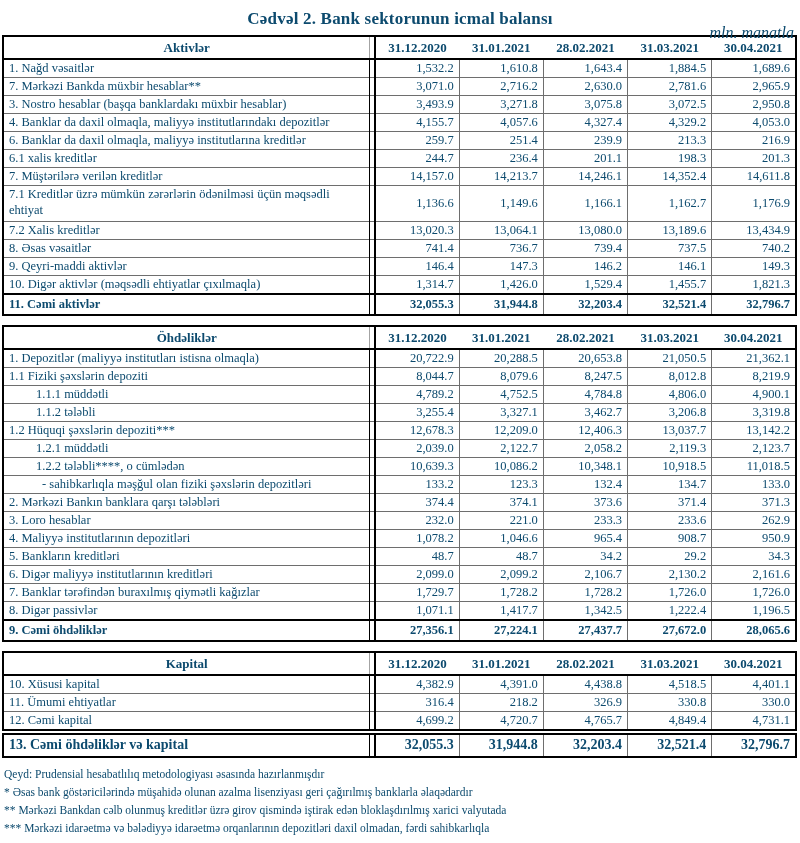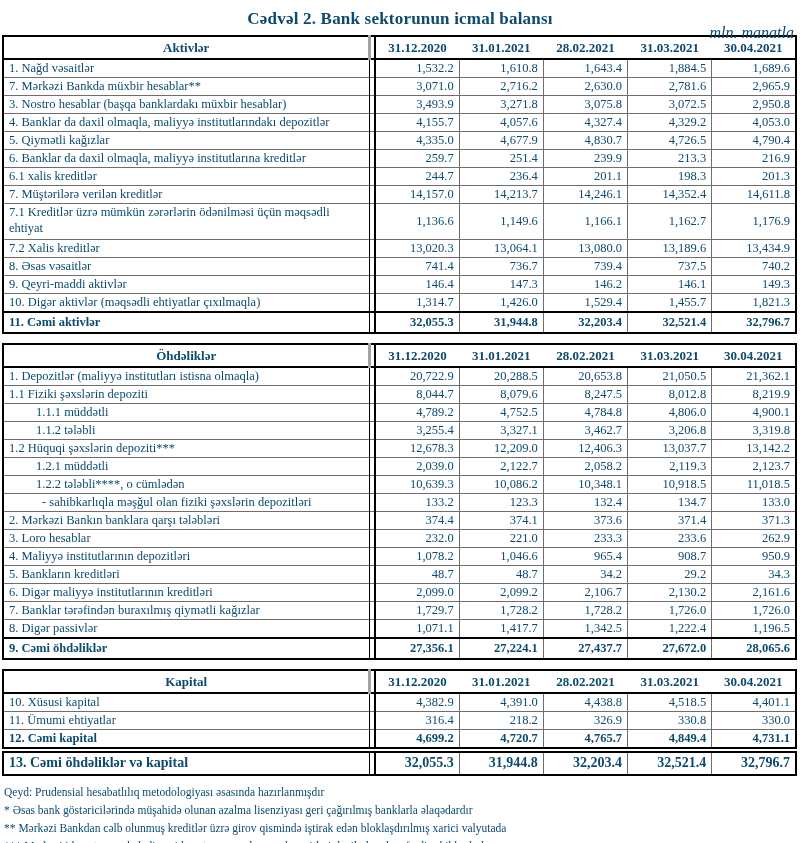--- a/index.html
+++ b/index.html
@@ -18,36 +18,36 @@
     border:2px solid #000;
   }
   table.sec.grand { margin-top:-7px; }
   col.c-lbl { width:366px; }
   col.c-sp  { width:5px;  }
   col.c-num { width:84px; }
 
   th, td { font-size:12.5px; overflow:hidden; white-space:nowrap; vertical-align:middle; }
   thead th { font-weight:bold; font-size:13px; text-align:center; height:21px;
              border-bottom:2px solid #000; padding:0 2px; }
-  thead th.lbl { border-right:3px solid #a3a3a3;text-align:center; }
+  thead th.lbl { border-right:1px solid #a3a3a3;text-align:center; }
   thead th.sp  { border-right:2px solid #000; padding:0; }
 
   tbody td { height:16px; }
   tbody td.lbl { text-align:left; padding:0 3px 1px 5px; border-right:1px solid #000; }
   tbody td.sp  { border-right:2px solid #000; padding:0; }
   tbody td.num { text-align:right; padding:0 5px 1px 0; border-left:1px solid #6e6e6e; }
   tbody tr + tr td { border-top:1px solid #6e6e6e; }
 
   tbody td.ind1 { padding-left:32px; }
   tbody td.ind2 { padding-left:38px; }
 
   tbody tr.tall td { height:34px; }
   tbody tr.tall td.lbl { white-space:normal; line-height:1.25; }
 
-  tbody tr.bold td { font-weight:bold; }
+  tbody tr.bold td { font-weight:normal; }
   tbody tr.totalrow td { font-weight:bold; height:18px; border-top:2px solid #000 !important; }
   table.sec.grand tbody td { font-weight:bold; font-size:14px; height:20px; }
 
   .footnotes { margin:2px 0 0 4px; }
   .fn { font-size:11.5px; line-height:14px; margin-top:4px; max-width:760px; white-space:normal; }
 </style>
 </head>
 <body>
 
 <div class="page">
@@ -104,29 +104,20 @@
             <td class="num">2,950.8</td>
           </tr>
           <tr>
             <td class="lbl">4. Banklar da daxil olmaqla, maliyyə institutlarındakı depozitlər</td>
             <td class="sp"></td>
             <td class="num">4,155.7</td>
             <td class="num">4,057.6</td>
             <td class="num">4,327.4</td>
             <td class="num">4,329.2</td>
             <td class="num">4,053.0</td>
-          </tr>
-          <tr>
-            <td class="lbl">5. Qiymətli kağızlar</td>
-            <td class="sp"></td>
-            <td class="num">4,335.0</td>
-            <td class="num">4,677.9</td>
-            <td class="num">4,830.7</td>
-            <td class="num">4,726.5</td>
-            <td class="num">4,790.4</td>
           </tr>
           <tr>
             <td class="lbl">6. Banklar da daxil olmaqla, maliyyə institutlarına kreditlər</td>
             <td class="sp"></td>
             <td class="num">259.7</td>
             <td class="num">251.4</td>
             <td class="num">239.9</td>
             <td class="num">213.3</td>
             <td class="num">216.9</td>
           </tr>

